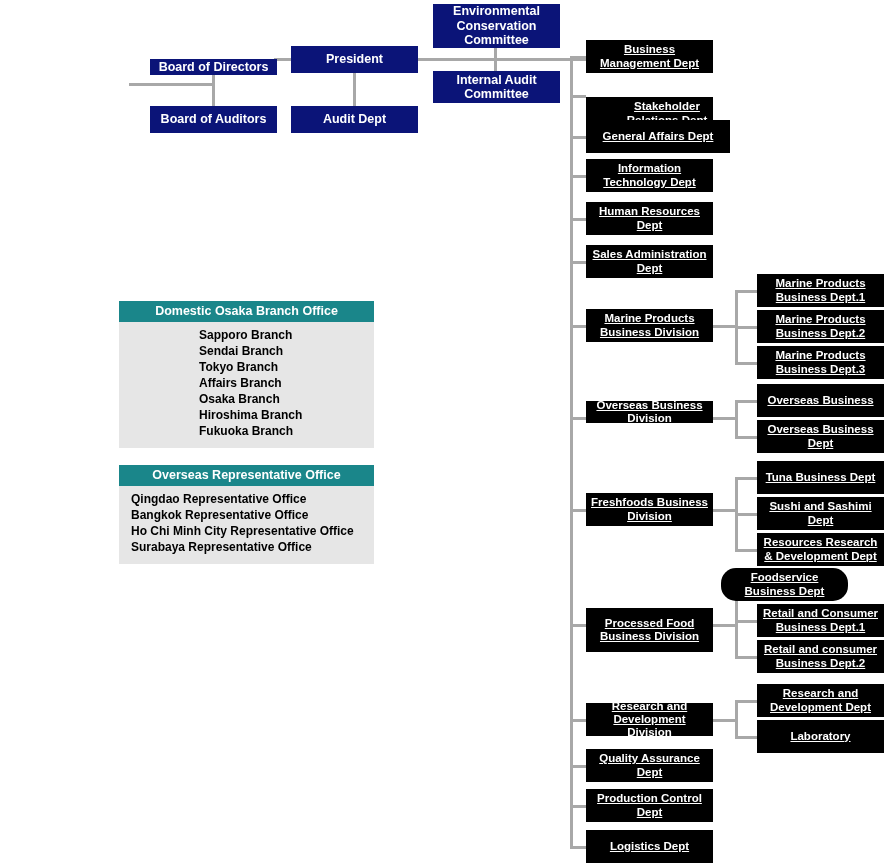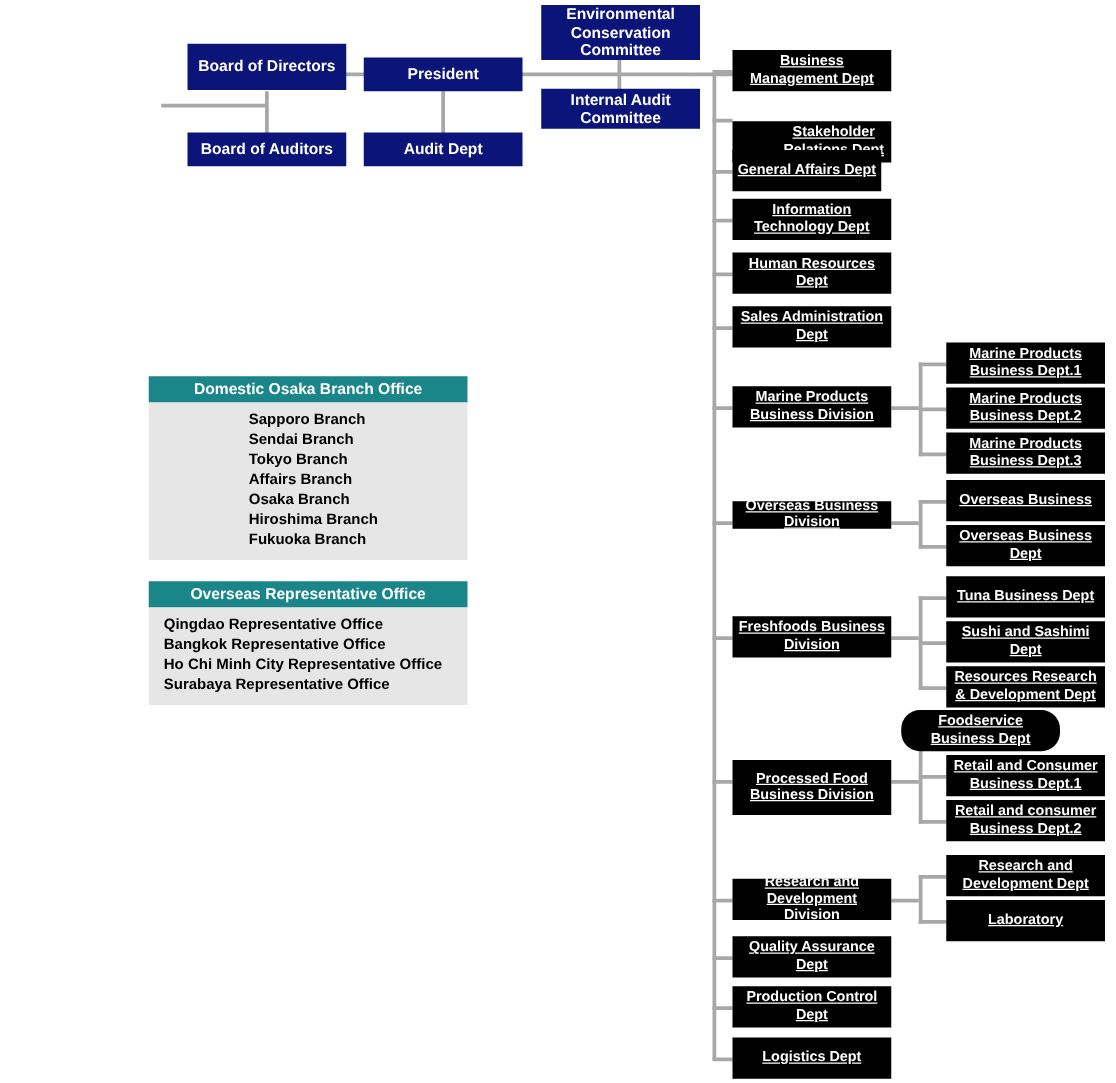--- a/index.html
+++ b/index.html
@@ -84,39 +84,39 @@
 
   <div class="line" style="left:353px; top:73px; width:3px; height:36px;"></div>
 
   <div class="line" style="left:413px; top:58px; width:174px; height:3px;"></div>
 
   <div class="line" style="left:494px; top:45px; width:3px; height:30px;"></div>
 
   <div class="line" style="left:570px; top:58px; width:3px; height:790px;"></div>
 
 
-  <div class="box navy" style="left:150px; top:35px; width:127px; height:37px;">Board of Directors</div>
+  <div class="box navy" style="left:150px; top:59px; width:127px; height:16px;">Board of Directors</div>
 
   <div class="box navy" style="left:150px; top:106px; width:127px; height:27px;">Board of Auditors</div>
 
   <div class="box navy" style="left:291px; top:46px; width:127px; height:27px;">President</div>
 
   <div class="box navy" style="left:291px; top:106px; width:127px; height:27px;">Audit Dept</div>
 
   <div class="box navy" style="left:433px; top:4px; width:127px; height:44px;">Environmental Conservation Committee</div>
 
   <div class="box navy" style="left:433px; top:71px; width:127px; height:32px;">Internal Audit Committee</div>
 
   <div id="divisions-layer">
       <div class="line" style="left:570px; top:56px; width:16px; height:3px;"></div>
       <div class="box teal" style="left:586px; top:40px; width:127px; height:33px;">Business Management Dept</div>
       <div class="line" style="left:570px; top:95px; width:16px; height:3px;"></div>
       <div class="box teal" style="left:586px; top:97px; width:127px; height:33px;padding-left:39px;">Stakeholder Relations Dept</div>
       <div class="line" style="left:570px; top:136px; width:16px; height:3px;"></div>
-      <div class="box teal" style="left:586px; top:120px; width:119px; height:33px;">General Affairs Dept</div>
+      <div class="box teal" style="left:586px; top:120px; width:144px; height:33px;">General Affairs Dept</div>
       <div class="line" style="left:570px; top:175px; width:16px; height:3px;"></div>
       <div class="box teal" style="left:586px; top:159px; width:127px; height:33px;">Information Technology Dept</div>
       <div class="line" style="left:570px; top:218px; width:16px; height:3px;"></div>
       <div class="box teal" style="left:586px; top:202px; width:127px; height:33px;">Human Resources Dept</div>
       <div class="line" style="left:570px; top:261px; width:16px; height:3px;"></div>
       <div class="box teal" style="left:586px; top:245px; width:127px; height:33px;">Sales Administration Dept</div>
       <div class="line" style="left:570px; top:325px; width:16px; height:3px;"></div>
       <div class="box teal" style="left:586px; top:309px; width:127px; height:33px;">Marine Products Business Division</div>
       <div class="line" style="left:713px; top:325px; width:22px; height:3px;"></div>
       <div class="line" style="left:735px; top:290px; width:3px; height:75px;"></div>

